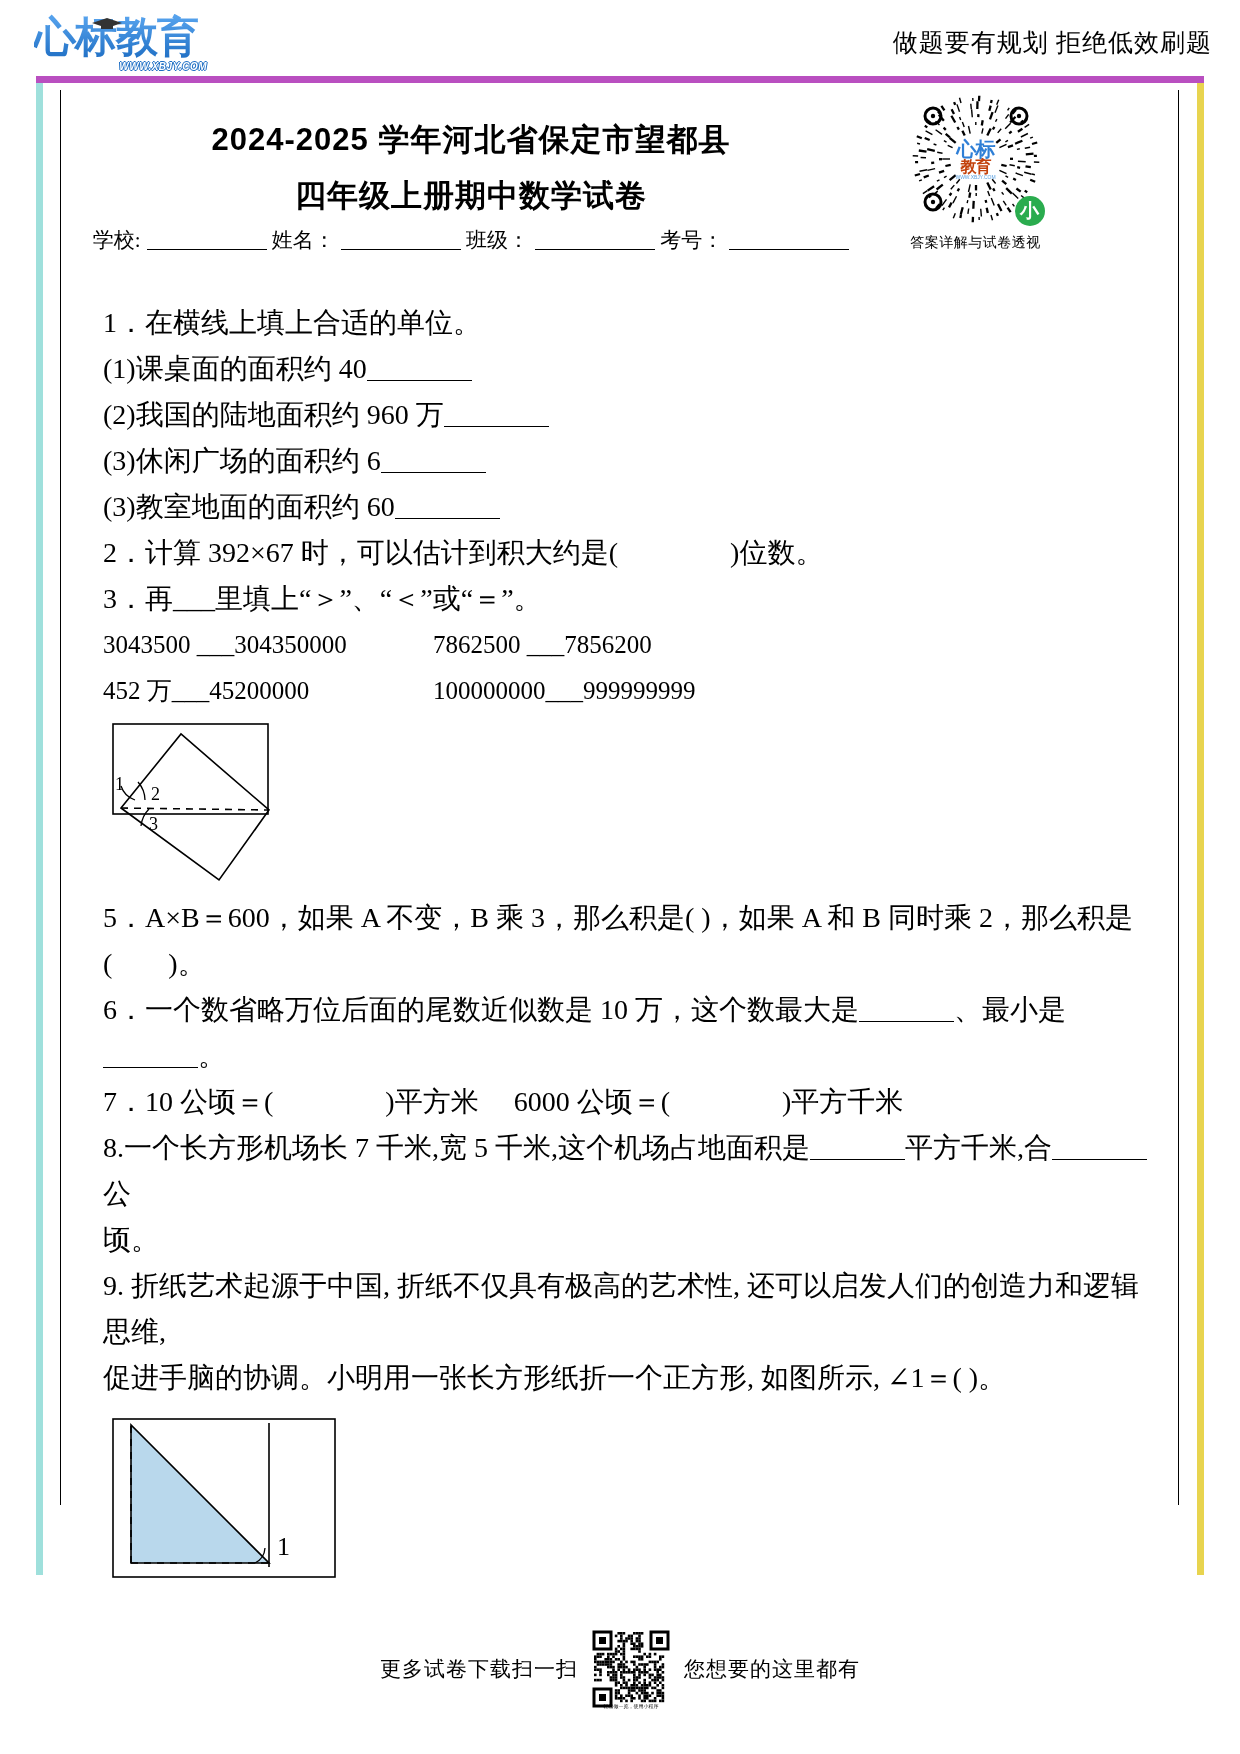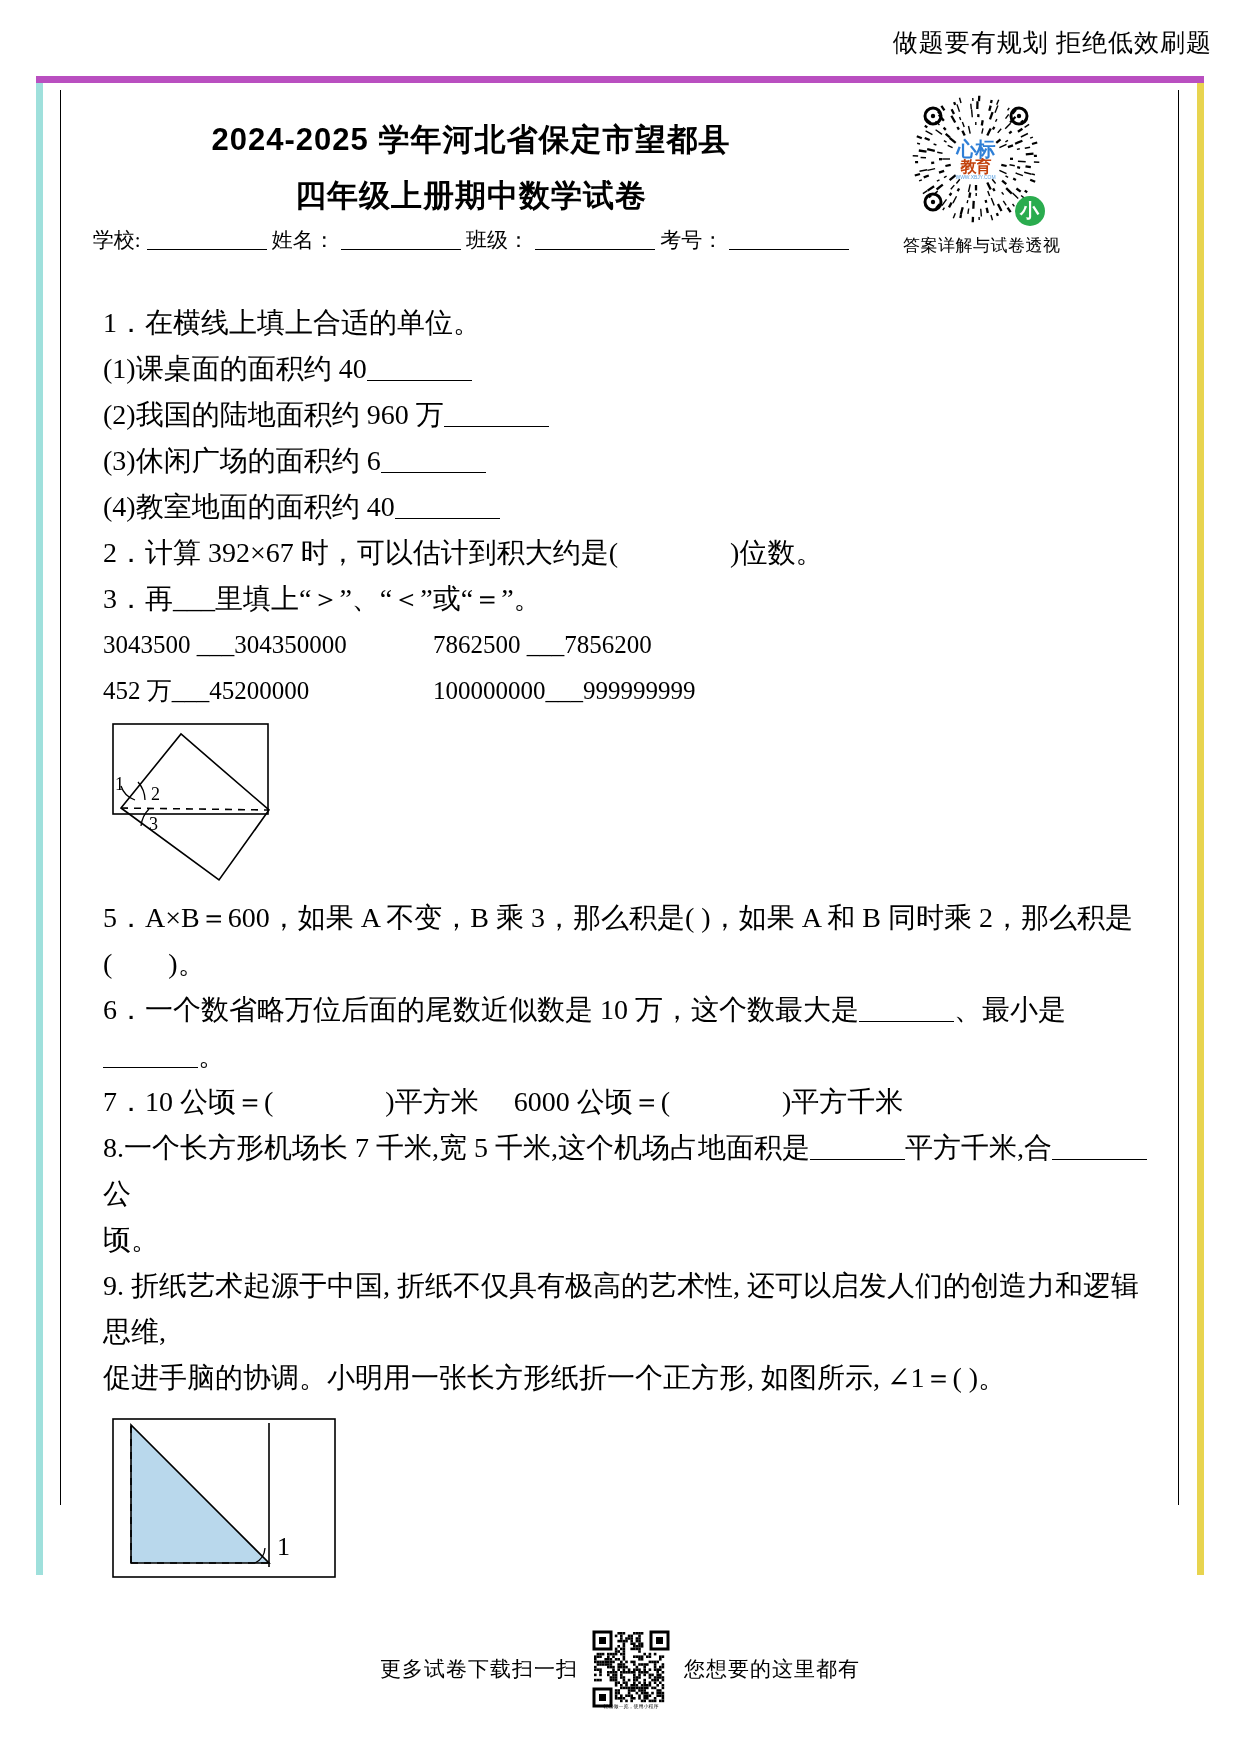--- a/index.html
+++ b/index.html
@@ -157,21 +157,21 @@
     background: #2aac4e;
     color: #fff;
     font-family: "Liberation Sans", sans-serif;
     font-size: 19px;
     line-height: 30px;
     text-align: center;
     font-weight: bold;
   }
   #qr-caption {
     margin-top: 10px;
-    font-size: 17px;
+    font-size: 14px;
     font-family: Liberation Mono, monospace;
     white-space: nowrap;
     letter-spacing: 0.5px;
   }
 
   
   #content {
     position: absolute;
     left: 103px; top: 300px;
     width: 1050px;
@@ -246,20 +246,28 @@
     font-size: 5px;
     color: #000;
     font-family: "Liberation Sans", sans-serif;
   }
 </style>
 </head>
 <body>
 
 <div id="masthead">
 
+  <div id="brand-logo">
+    <svg class="cap" viewBox="0 0 30 13">
+      <polygon points="15,0 30,5 15,10 0,5" fill="#333"></polygon>
+      <rect x="9" y="7" width="12" height="4" fill="#333"></rect>
+    </svg>
+    <div class="logo-text">心标教育</div>
+    <div class="logo-url">WWW.XBJY.COM</div>
+  </div>
 
   <div id="header-slogan">做题要有规划  拒绝低效刷题</div>
 </div>
 
 <div id="border-top"></div>
 <div id="border-left"></div>
 <div id="border-right"></div>
 <div id="inner-rule-left"></div>
 <div id="inner-rule-right"></div>
 
@@ -449,21 +457,21 @@
 
 
   <p class="q">1．在横线上填上合适的单位。</p>
 
   <p class="q sub"><span>(1)课桌面的面积约 40</span><span class="ul-blank" style="width:105px"></span></p>
 
   <p class="q sub"><span>(2)我国的陆地面积约 960 万</span><span class="ul-blank" style="width:105px"></span></p>
 
   <p class="q sub"><span>(3)休闲广场的面积约 6</span><span class="ul-blank" style="width:105px"></span></p>
 
-  <p class="q sub"><span>(4)教室地面的面积约 40</span><span class="ul-blank" style="width:105px"></span></p>
+  <p class="q sub"><span>(3)教室地面的面积约 60</span><span class="ul-blank" style="width:105px"></span></p>
 
   <p class="q">2．计算 392×67 时，可以估计到积大约是(                )位数。</p>
 
   <p class="q">3．再___里填上“＞”、“＜”或“＝”。</p>
 
   <div class="cmp-row">
     <div class="cell-a">3043500  ___304350000</div>
     <div class="cell-b">7862500  ___7856200</div>
   </div>
   <div class="cmp-row">

